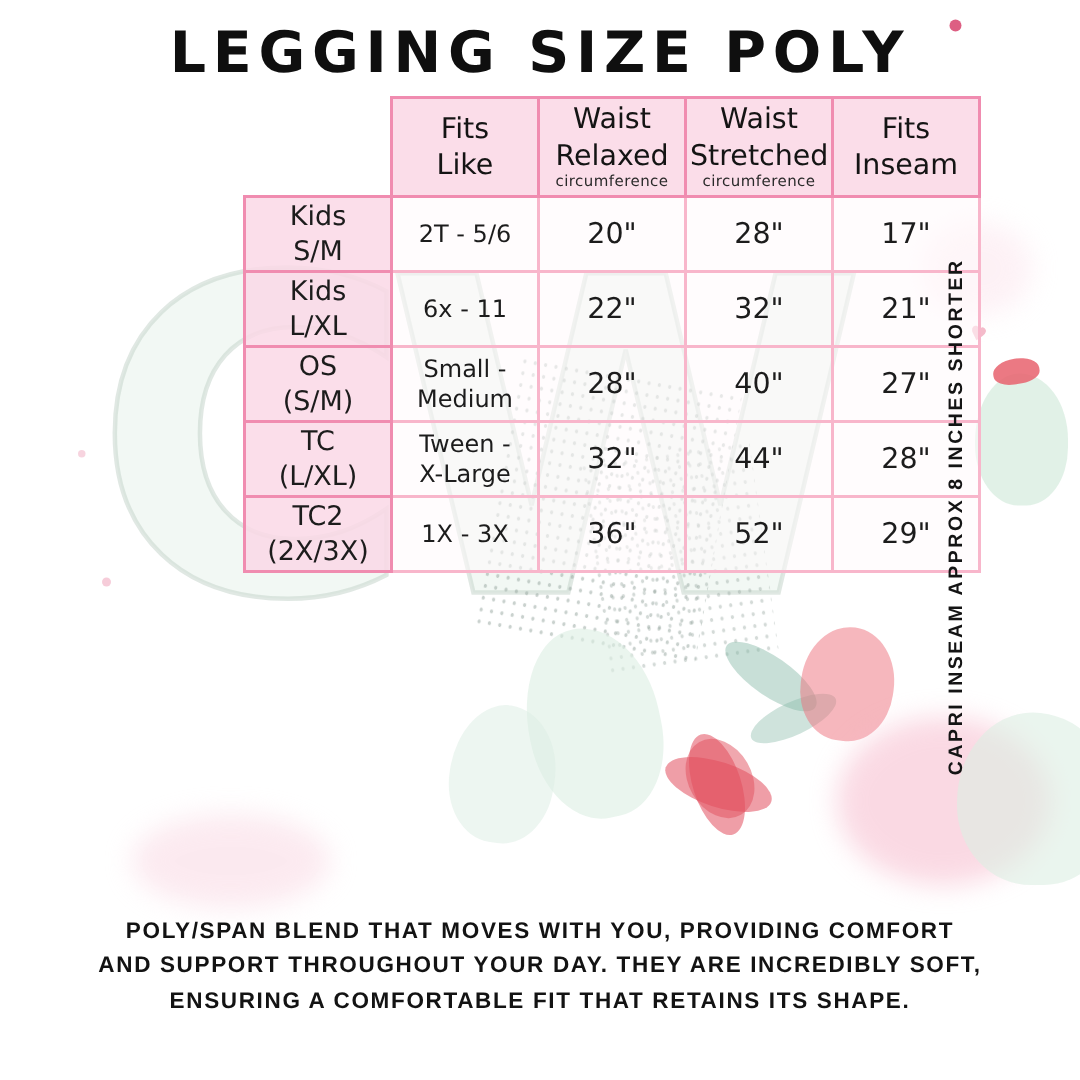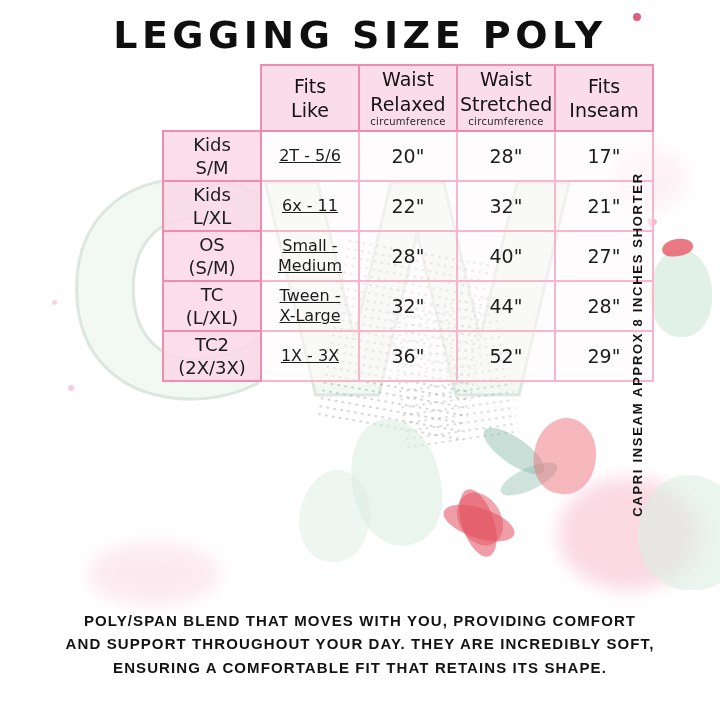--- a/index.html
+++ b/index.html
@@ -68,21 +68,21 @@
   .row-label{
     border:2px solid var(--grid-pink-strong,#f08cb0);
     background:rgba(250,216,230,0.85);
     font-size:18px;
   }
   td.data{
     border:2px solid var(--grid-pink-light,#f8b6cb);
     background:rgba(255,249,251,0.55);
     font-size:19px;
   }
-  td.cell-fits{font-size:16px;text-decoration:underline;}
+  td.cell-fits{font-size:16px;}
   
   #side-note{
     position:absolute;left:422px;top:337px;width:430px;text-align:center;
     transform:rotate(-90deg);transform-origin:center;
     font-family:"Liberation Sans",sans-serif;font-weight:700;
     font-size:13px;letter-spacing:1.7px;color:#141414;z-index:4;white-space:nowrap;
   }
   
   #footer{
     position:absolute;left:0;top:609px;width:720px;text-align:center;z-index:4;

